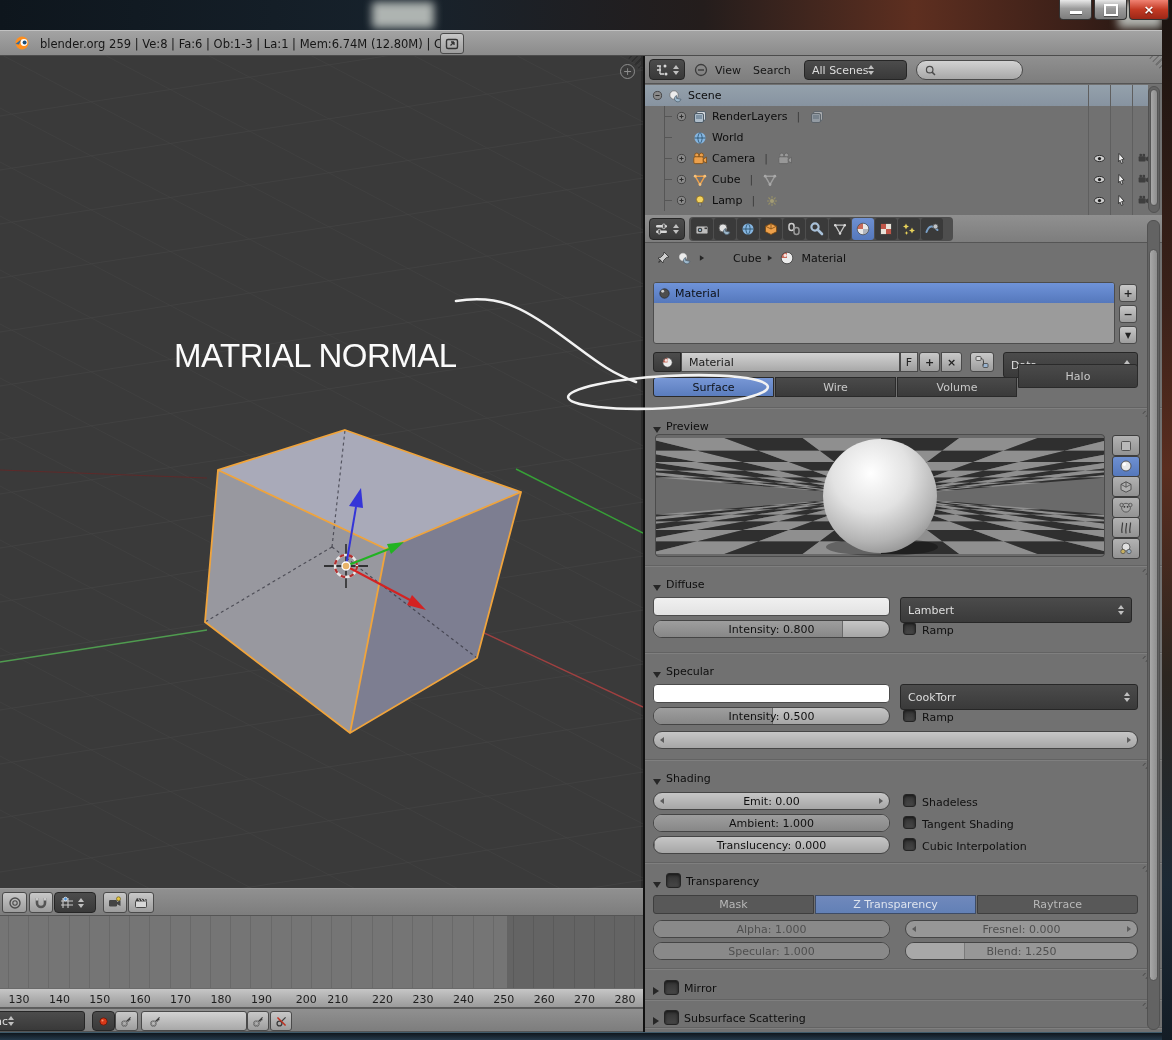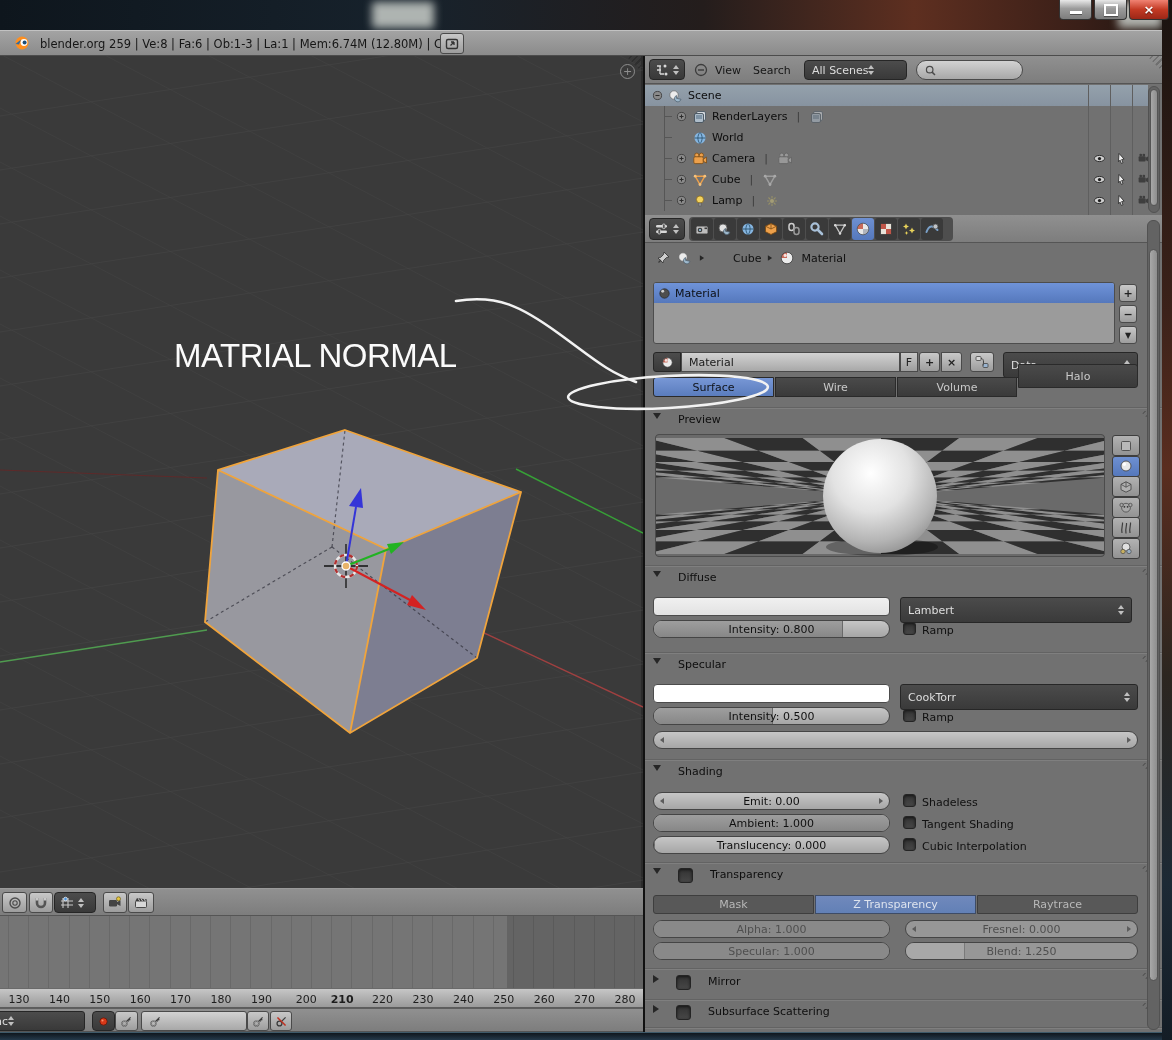--- a/index.html
+++ b/index.html
@@ -41,21 +41,21 @@
   .arrL,.arrR{position:absolute;top:50%;margin-top:-3.5px;width:0;height:0;border-top:3.5px solid transparent;border-bottom:3.5px solid transparent;}
   .arrL{left:6px;border-right:4.5px solid #5c5c5c;}
   .arrR{right:6px;border-left:4.5px solid #5c5c5c;}
   .seg{display:flex;align-items:center;justify-content:center;background:linear-gradient(#4a4a4a,#3a3a3a);
     border:1px solid #2a2a2a;color:#c9c9c9;}
   .seg.on{background:linear-gradient(#7897d6,#5a7cbd);color:#0f1319;}
   .seg.dim{background:#585858;color:#b8b8b8;border-color:#3e3e3e;}
   .seg.dimon{background:linear-gradient(#7089bc,#6280b6);color:#dde3ee;border-color:#3e4c66;}
   .cb{width:13px;height:13px;border-radius:3px;border:1px solid #242424;
     background:linear-gradient(#333,#474747);box-shadow:inset 0 1px 3px #0009;}
-  .sechead{display:flex;align-items:flex-start;gap:17px;color:#0e0e0e;}
+  .sechead{display:flex;align-items:flex-end;gap:5px;color:#0e0e0e;}
   .tri-d{width:0;height:0;border-left:4.5px solid transparent;border-right:4.5px solid transparent;border-top:6px solid #262626;}
   .tri-r{width:0;height:0;border-top:4.5px solid transparent;border-bottom:4.5px solid transparent;border-left:6px solid #262626;}
   .divider{height:2px;background:linear-gradient(#555,#8d8d8d);}
   .corner{width:15px;height:15px;background:repeating-linear-gradient(135deg,transparent 0 3px,rgba(0,0,0,.25) 3px 4.5px);
     clip-path:polygon(100% 0,0 0,100% 100%);opacity:.8;}
   .scroll-track{background:#636363;border-radius:6px;border:1px solid #525252;}
   .scroll-thumb{background:linear-gradient(90deg,#a8a8a8,#8e8e8e);border:1px solid #555;border-radius:6px;}
   .olrow{display:flex;align-items:center;color:#0d0d0d;}
   .olrow .sep{color:#3c3c3c;margin:0 5px;}
   .icon16{width:16px;height:16px;display:inline-block;flex:none;}
@@ -269,21 +269,21 @@
   <div class="a ruler" style="left:0;top:988px;width:643px;height:20px">
     <div id="tl-ruler" class="a" style="inset:0">
         <span class="a" style="left: 4px; top: 4px; width: 30px; text-align: center;">130</span>
         <span class="a" style="left: 44.4px; top: 4px; width: 30px; text-align: center;">140</span>
         <span class="a" style="left: 84.8px; top: 4px; width: 30px; text-align: center;">150</span>
         <span class="a" style="left: 125.2px; top: 4px; width: 30px; text-align: center;">160</span>
         <span class="a" style="left: 165.6px; top: 4px; width: 30px; text-align: center;">170</span>
         <span class="a" style="left: 206px; top: 4px; width: 30px; text-align: center;">180</span>
         <span class="a" style="left: 246.4px; top: 4px; width: 30px; text-align: center;">190</span>
         <span class="a" style="left: 286.8px; top: 4px; width: 30px; text-align: right;">200</span>
-        <span class="a" style="left: 327.2px; top: 4px; width: 30px; text-align: center; font-weight: bold;">210</span>
+        <span class="a" style="left: 327.2px; top: 4px; width: 30px; ">210</span>
         <span class="a" style="left: 367.6px; top: 4px; width: 30px; text-align: center;">220</span>
         <span class="a" style="left: 408px; top: 4px; width: 30px; text-align: center;">230</span>
         <span class="a" style="left: 448.4px; top: 4px; width: 30px; text-align: center;">240</span>
         <span class="a" style="left: 488.8px; top: 4px; width: 30px; text-align: center;">250</span>
         <span class="a" style="left: 529.2px; top: 4px; width: 30px; text-align: center;">260</span>
         <span class="a" style="left: 569.6px; top: 4px; width: 30px; text-align: center;">270</span>
         <span class="a" style="left: 610px; top: 4px; width: 30px; text-align: center;">280</span>
       </div>
   </div>
 

